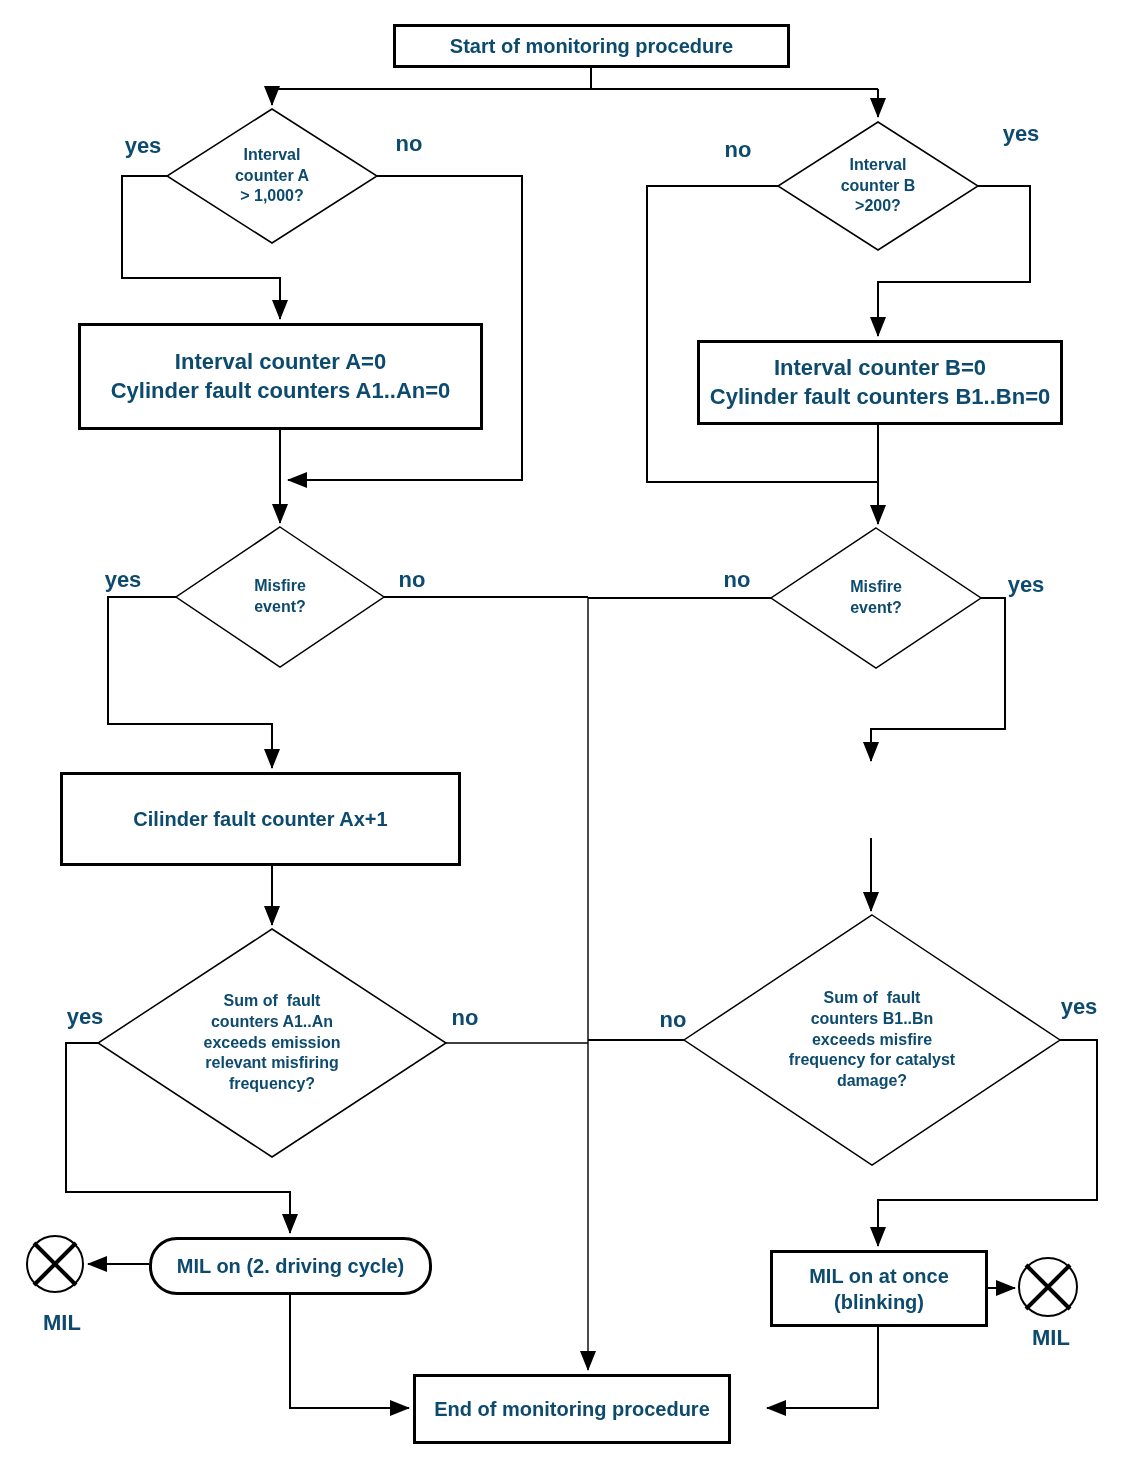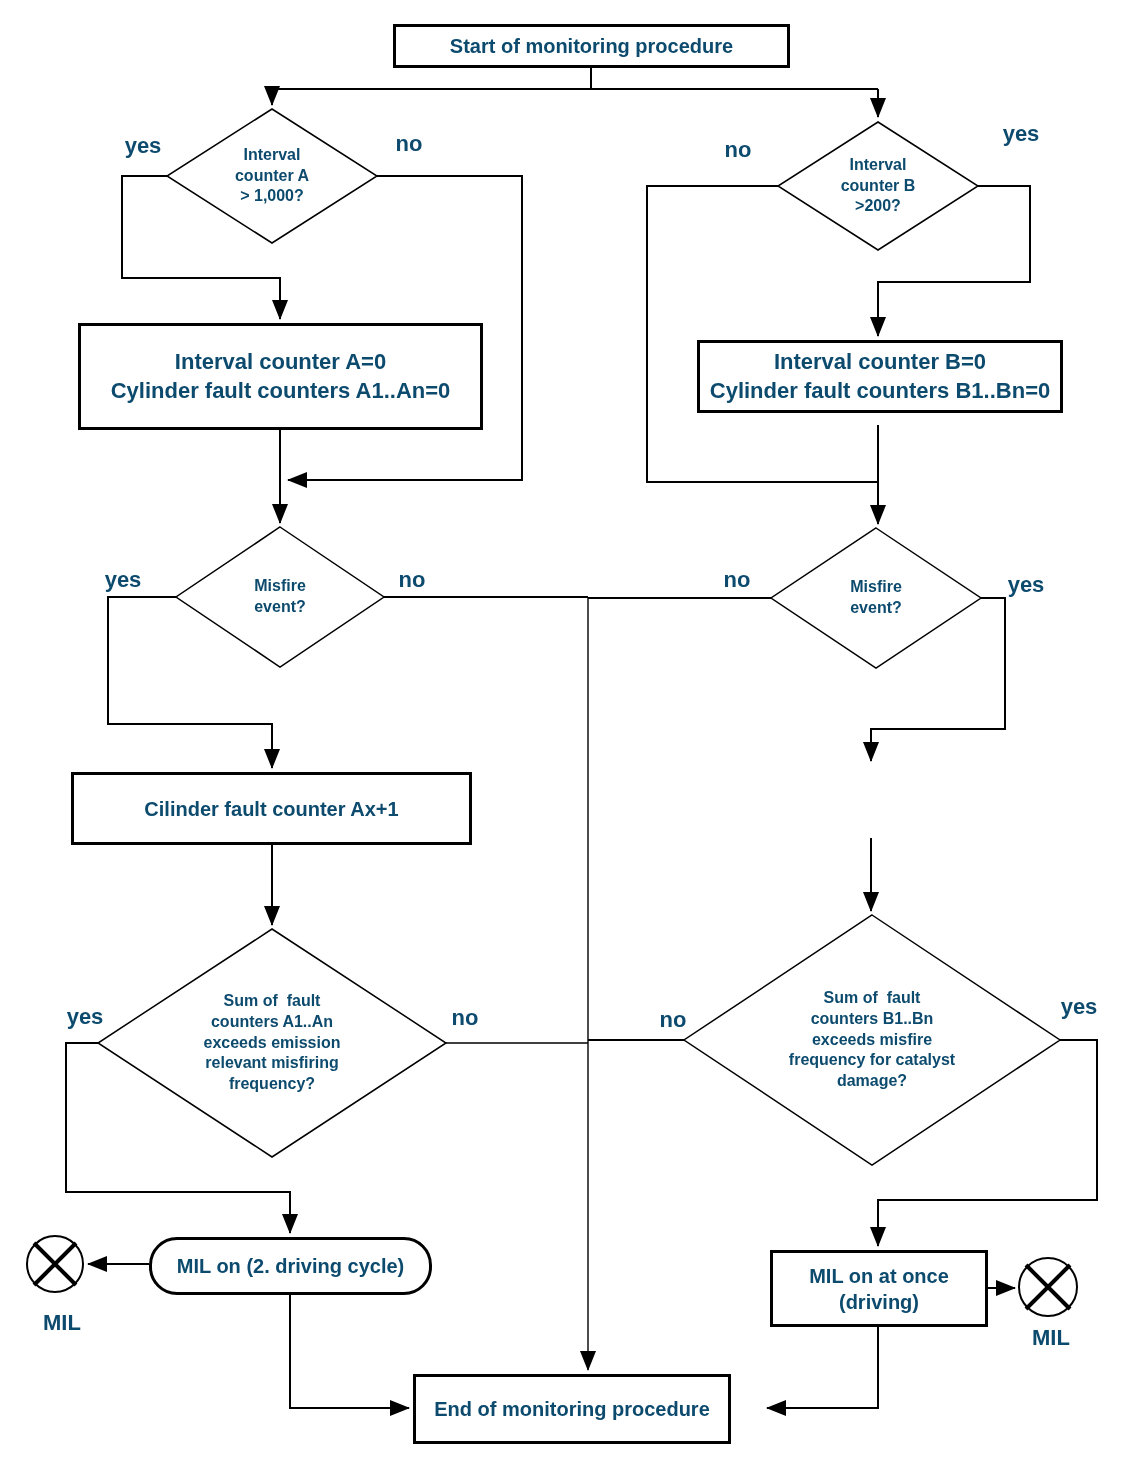--- a/index.html
+++ b/index.html
@@ -92,30 +92,30 @@
       <line class="lamp-x" x1="1026" y1="1265" x2="1070" y2="1309"></line>
       <line class="lamp-x" x1="1070" y1="1265" x2="1026" y2="1309"></line>
     </g>
   </svg>
 
   <div class="node box" style="left:393px;top:24px;width:397px;height:44px;">Start of monitoring procedure</div>
 
   <div class="node box small-text" style="left:78px;top:323px;width:405px;height:107px;">Interval counter A=0
 Cylinder fault counters A1..An=0</div>
 
-  <div class="node box small-text" style="left:697px;top:340px;width:366px;height:73px;">Interval counter B=0
+  <div class="node box small-text" style="left:697px;top:340px;width:366px;height:85px;">Interval counter B=0
 Cylinder fault counters B1..Bn=0</div>
 
-  <div class="node box" style="left:71px;top:772px;width:401px;height:73px;">Cilinder fault counter Ax+1</div>
+  <div class="node box" style="left:60px;top:772px;width:401px;height:94px;">Cilinder fault counter Ax+1</div>
 
 
   <div class="node box" style="left:149px;top:1237px;width:283px;height:58px;border-radius:28px;">MIL on (2. driving cycle)</div>
 
   <div class="node box" style="left:770px;top:1250px;width:218px;height:77px;">MIL on at once
-(driving)</div>
+(blinking)</div>
 
   <div class="node box" style="left:413px;top:1374px;width:318px;height:70px;">End of monitoring procedure</div>
 
   <div class="node dtext" style="left:172px;top:126px;width:200px;height:100px;">Interval
 counter A
 &gt; 1,000?</div>
 
   <div class="node dtext" style="left:778px;top:136px;width:200px;height:100px;">Interval
 counter B
 &gt;200?</div>

